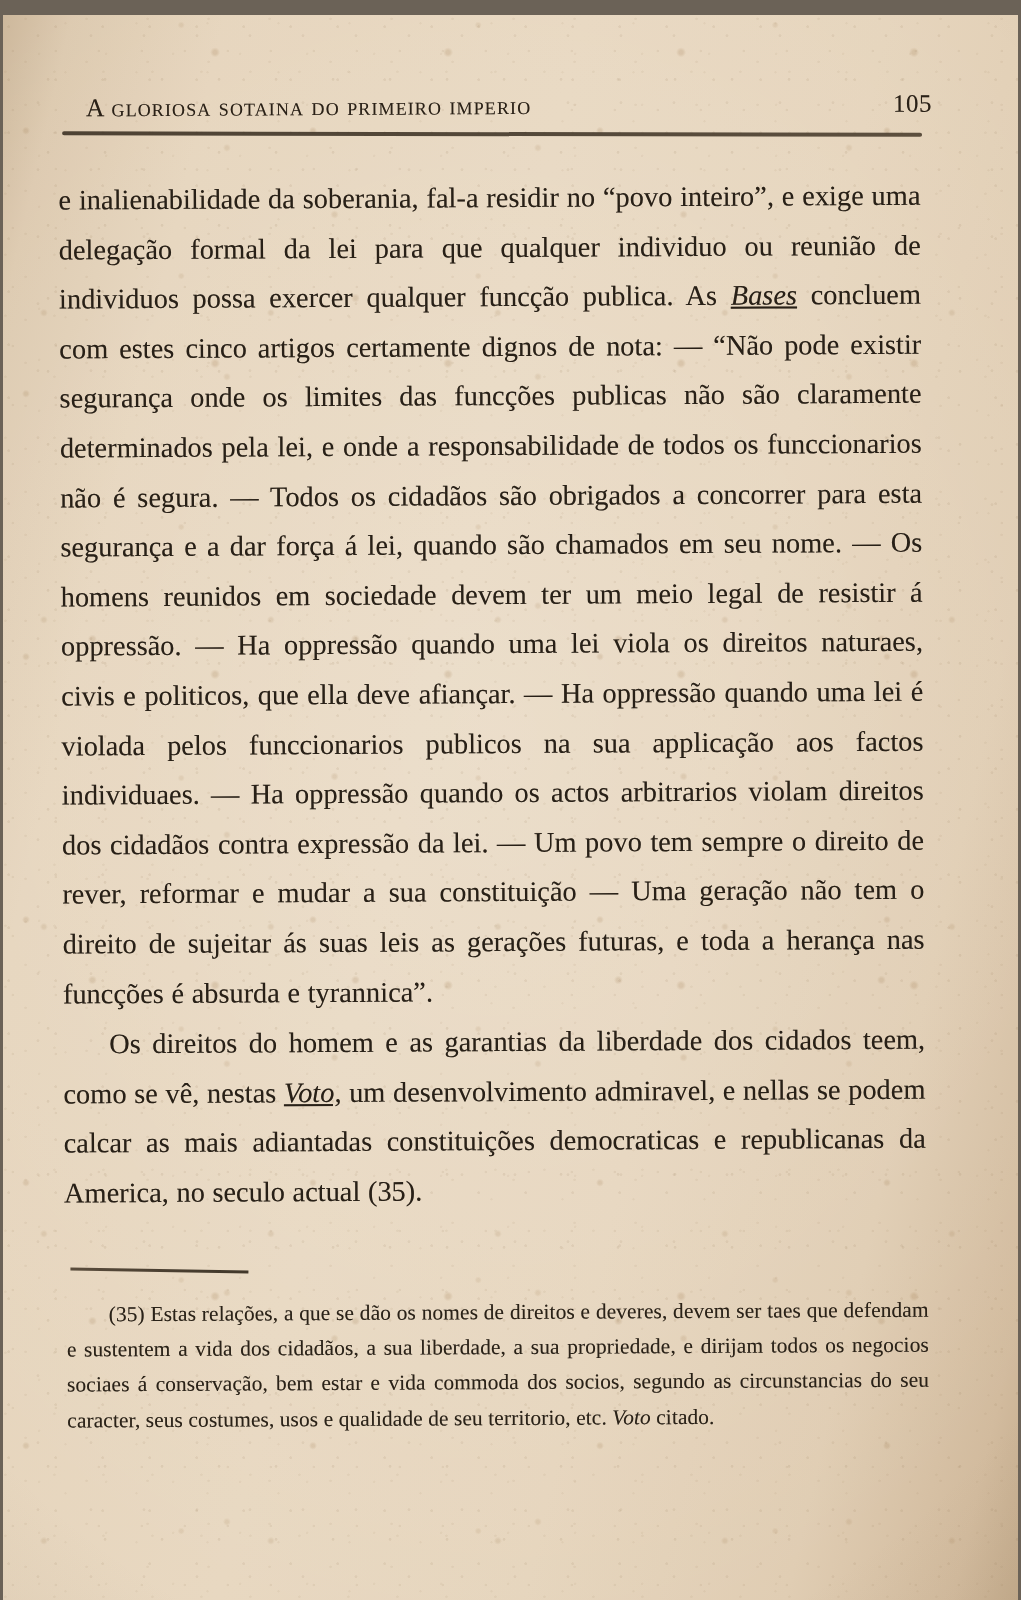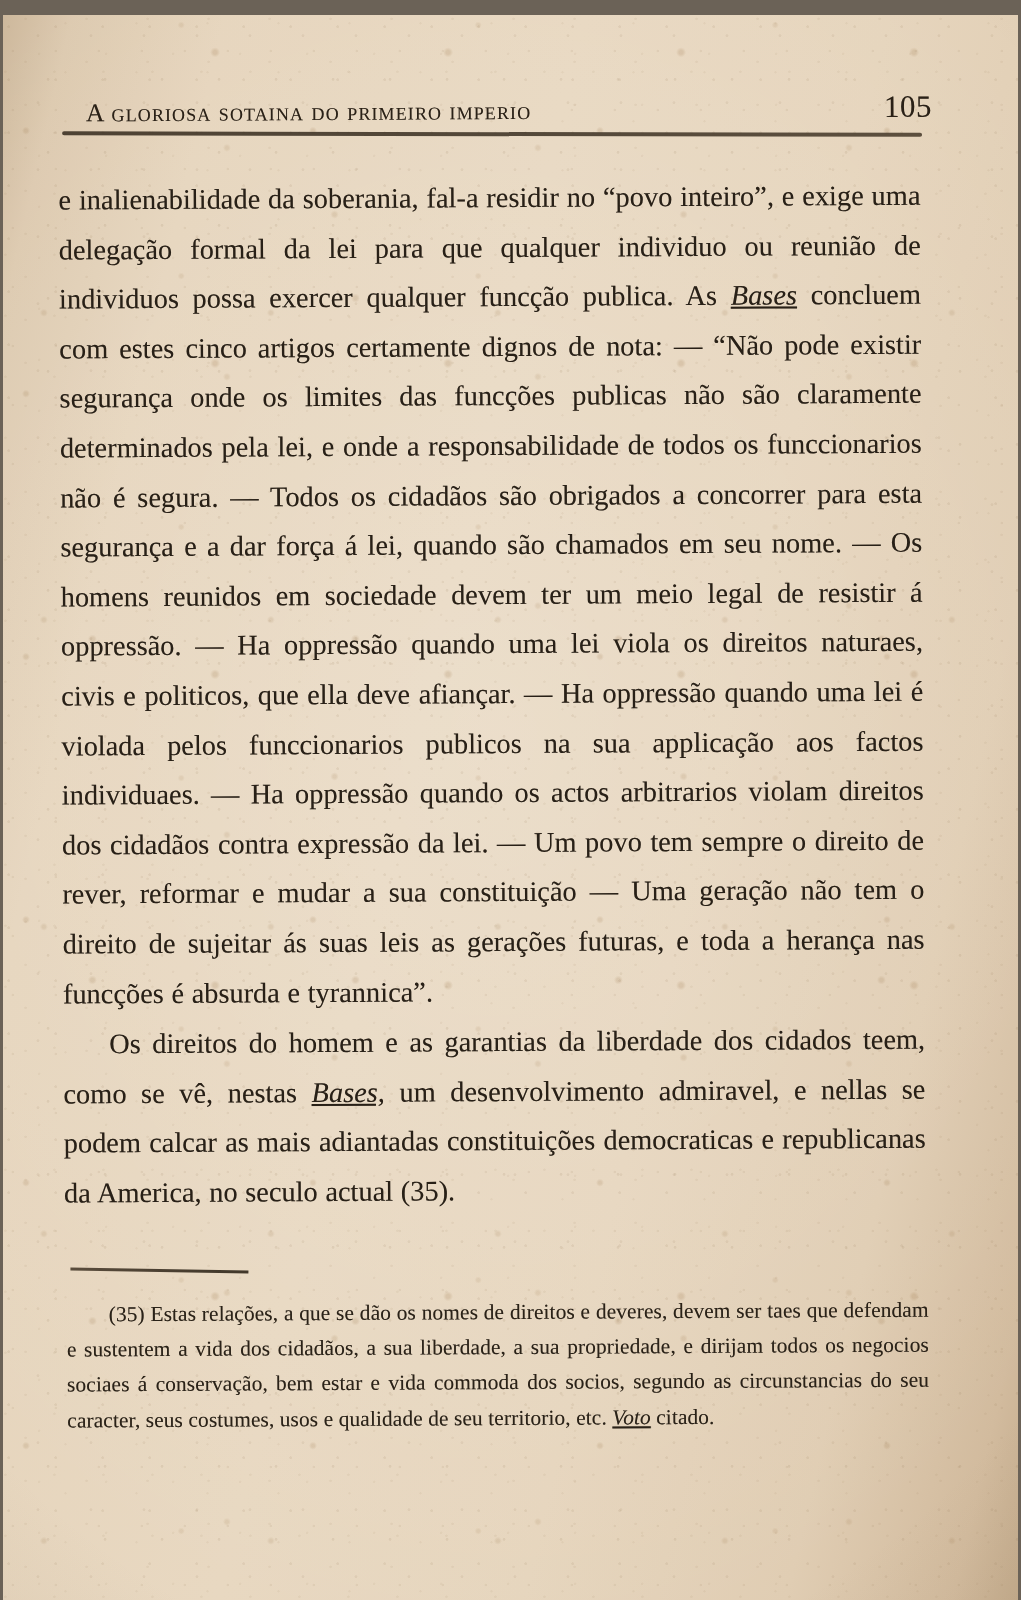--- a/index.html
+++ b/index.html
@@ -86,21 +86,21 @@
   .header-title {
     font-size: 25.5px;
     letter-spacing: 1.1px;
     font-variant: small-caps;
     text-transform: lowercase;
     white-space: nowrap;
     color: #2a2117;
   }
   .header-title::first-letter { text-transform: uppercase; }
   .folio {
-    font-size: 31px;
+    font-size: 25px;
     letter-spacing: .5px;
     color: #2a2117;
     padding-left: 18px;
   }
 
   .head-rule {
     position: absolute;
     left: 62px;
     top: 117px;
     width: 860px;
@@ -151,21 +151,21 @@
   }
   .footnote p {
     margin: 0;
     font-size: 21.4px;
     line-height: 35.2px;
     text-align: justify;
     text-indent: 42px;
     color: #2a2218;
     letter-spacing: .1px;
   }
-  .footnote i { font-style: italic; text-decoration: underline; }
+  .footnote i { font-style: italic; }
 
   
   .body, .footnote, .header, .folio {
     text-shadow: 0 0 0.5px rgba(40,32,22,.35);
   }
 </style>
 </head>
 <body>
 
 <div class="page">
@@ -179,21 +179,21 @@
       <span class="header-title">A Gloriosa Sotaina do Primeiro Imperio</span>
       <span class="folio">105</span>
     </div>
 
     <div class="head-rule"></div>
 
     <div class="body">
 
       <p class="para"><span>e inalienabilidade da soberania, fal-a residir no “povo inteiro”, e exige uma delegação formal da lei para que qualquer individuo ou reunião de individuos possa exercer qualquer funcção publica. As </span><i>Bases</i><span> concluem com estes cinco artigos certamente dignos de nota: — “Não pode existir segurança onde os limites das funcções publicas não são claramente determinados pela lei, e onde a responsabilidade de todos os funccionarios não é segura. — Todos os cidadãos são obrigados a concorrer para esta segurança e a dar força á lei, quando são chamados em seu nome. — Os homens reunidos em sociedade devem ter um meio legal de resistir á oppressão. — Ha oppressão quando uma lei viola os direitos naturaes, civis e politicos, que ella deve afiançar. — Ha oppressão quando uma lei é violada pelos funccionarios publicos na sua applicação aos factos individuaes. — Ha oppressão quando os actos arbitrarios violam direitos dos cidadãos contra expressão da lei. — Um povo tem sempre o direito de rever, reformar e mudar a sua constituição — Uma geração não tem o direito de sujeitar ás suas leis as gerações futuras, e toda a herança nas funcções é absurda e tyrannica”.</span></p>
 
-      <p class="para indent"><span>Os direitos do homem e as garantias da liberdade dos cidados teem, como se vê, nestas </span><i>Bases,</i><span> um desenvolvimento admiravel, e nellas se podem calcar as mais adiantadas constituições democraticas e republicanas da America, no seculo actual (35).</span></p>
+      <p class="para indent"><span>Os direitos do homem e as garantias da liberdade dos cidados teem, como se vê, nestas </span><i>Voto,</i><span> um desenvolvimento admiravel, e nellas se podem calcar as mais adiantadas constituições democraticas e republicanas da America, no seculo actual (35).</span></p>
 
     </div>
 
     <div class="fn-rule"></div>
 
     <div class="footnote">
       <p><span>(35)</span><span> Estas relações, a que se dão os nomes de direitos e deveres, devem ser taes que defendam e sustentem a vida dos cidadãos, a sua liberdade, a sua propriedade, e dirijam todos os negocios sociaes á conservação, bem estar e vida commoda dos socios, segundo as circunstancias do seu caracter, seus costumes, usos e qualidade de seu territorio, etc. </span><i>Voto</i><span> citado.</span></p>
     </div>
 
   </div>

